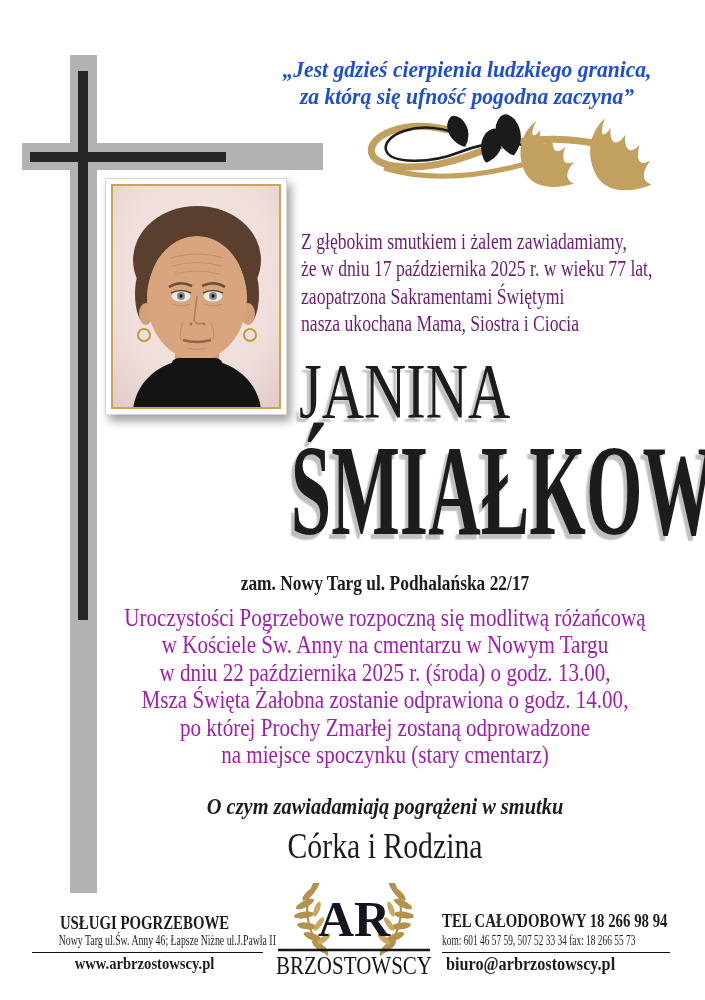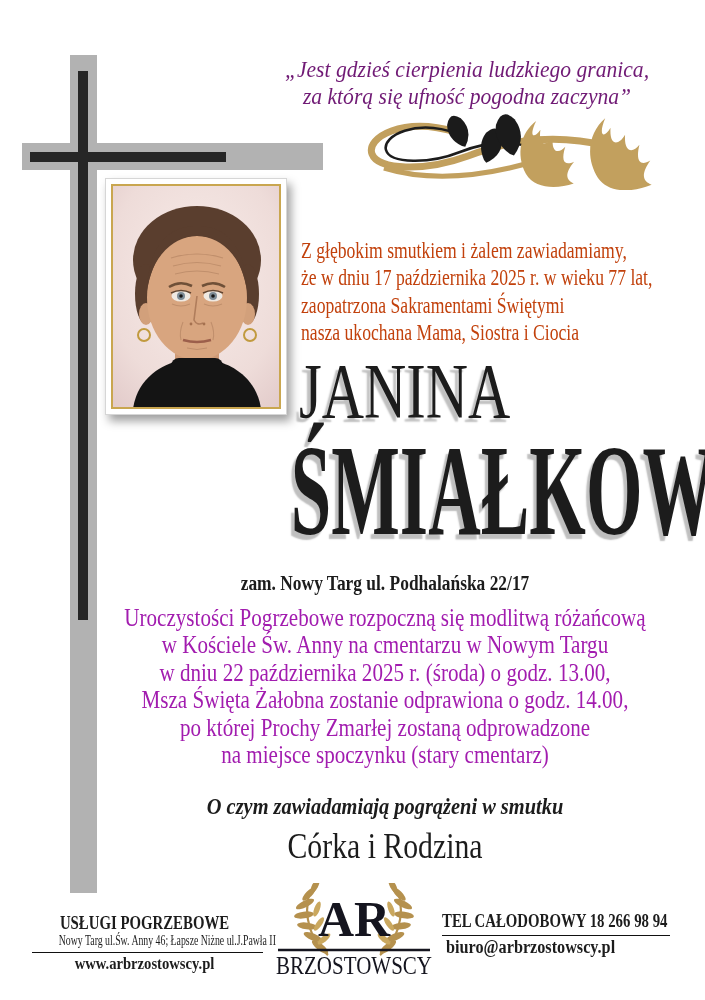--- a/index.html
+++ b/index.html
@@ -11,30 +11,30 @@
   
   .bar{position:absolute;}
   .bar.gray{background:#b2b2b2;}
   .bar.black{background:#262626;}
   .gv{left:70px;top:55px;width:27px;height:838px;}
   .gh{left:22px;top:143px;width:301px;height:27px;}
   .bv{left:78px;top:71px;width:10px;height:549px;}
   .bh{left:30px;top:152px;width:196px;height:10px;}
   
   .quote{left:230px;top:56px;width:474px;text-align:center;
-    font-weight:normal;font-style:italic;font-size:24px;line-height:27px;color:#701a75;}
+    font-weight:bold;font-style:italic;font-size:24px;line-height:27px;color:#1d4ed8;}
   .quote .ln{display:block;white-space:nowrap;transform:scaleX(.9);transform-origin:center;}
   
   .photo-frame{left:105px;top:178px;width:182px;height:237px;background:#fff;
     padding:5px;box-sizing:border-box;border:1px solid #d6d6d6;
     box-shadow:4px 6px 9px rgba(0,0,0,.38);}
   .photo-inner{width:100%;height:100%;border:2px solid #c9a64f;box-sizing:border-box;overflow:hidden;}
   .photo-inner svg{display:block;}
   
-  .intro{left:301px;top:237px;width:404px;font-size:23.5px;line-height:27.4px;color:#c2410c;}
+  .intro{left:301px;top:228px;width:404px;font-size:23.5px;line-height:27.4px;color:#701a75;}
   .intro .ln{display:block;white-space:nowrap;transform:scaleX(.75);transform-origin:left center;}
   
   .first-name{left:299px;top:348px;font-size:78px;font-weight:normal;line-height:1.1;white-space:nowrap;}
   .first-name span{display:inline-block;transform:scaleX(.75);transform-origin:left center;
     text-shadow:-5px 4px 2px #c0c0c0;}
   .last-name{left:65px;top:420px;width:640px;text-align:center;
     font-size:130px;font-weight:bold;line-height:1.08;white-space:nowrap;}
   .last-name span{display:inline-block;transform:scaleX(.56);transform-origin:center;
     text-shadow:-6px 5px 2px #bfbfbf;}
   
@@ -226,17 +226,20 @@
   <use href="#wbranch" transform="translate(108,72) scale(-1,1)"></use>
   <text x="82" y="53" text-anchor="middle" font-family="Liberation Serif, serif" font-weight="bold" font-size="50" fill="#15151f">AR</text>
   <line x1="6" y1="67" x2="158" y2="67" stroke="#15151f" stroke-width="2.6"></line>
   <text x="82" y="91" text-anchor="middle" font-family="Liberation Serif, serif" font-size="25" fill="#15151f" textLength="156" lengthAdjust="spacingAndGlyphs">BRZOSTOWSCY</text>
 </svg>
 
 <div class="abs f-right">
   <div class="tel">
     <span class="ln">TEL CAŁODOBOWY 18 266 98 94</span>
   </div>
+  <div class="kom">
+    <span class="ln">kom: 601 46 57 59, 507 52 33 34 fax: 18 266 55 73</span>
+  </div>
   <div class="rule"></div>
   <div class="mail">
     <span class="ln">biuro@arbrzostowscy.pl</span>
   </div>
 </div>
 
 </body></html>

